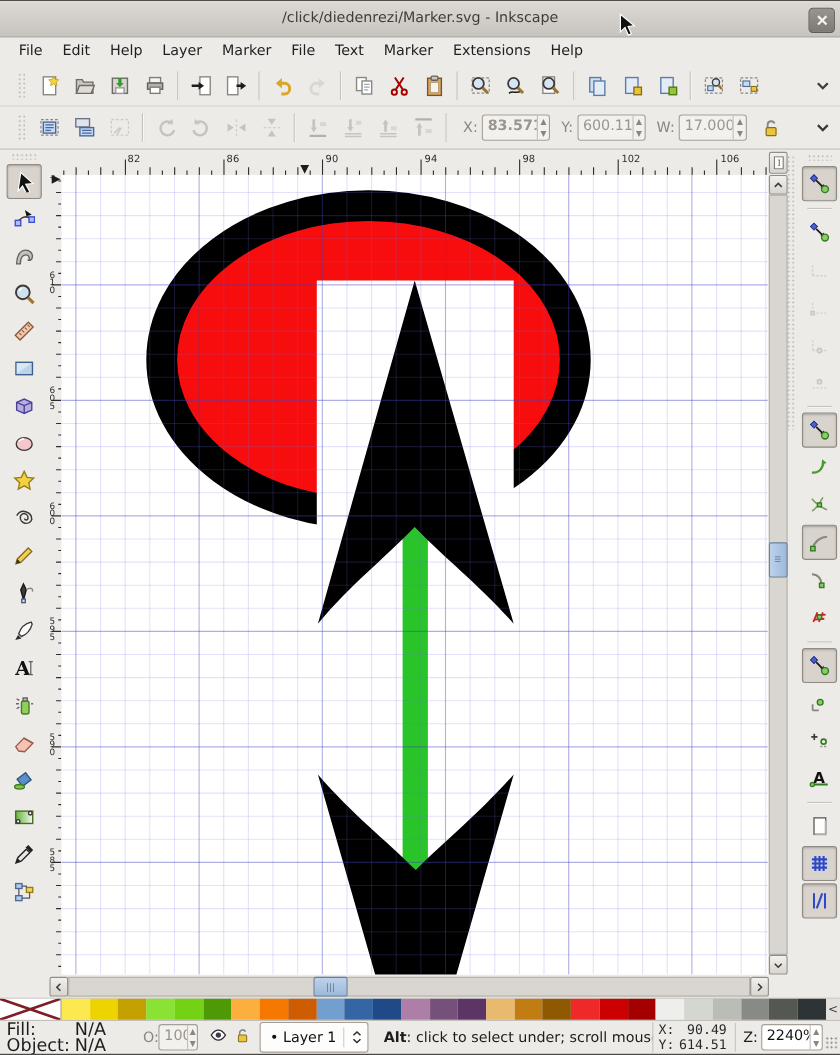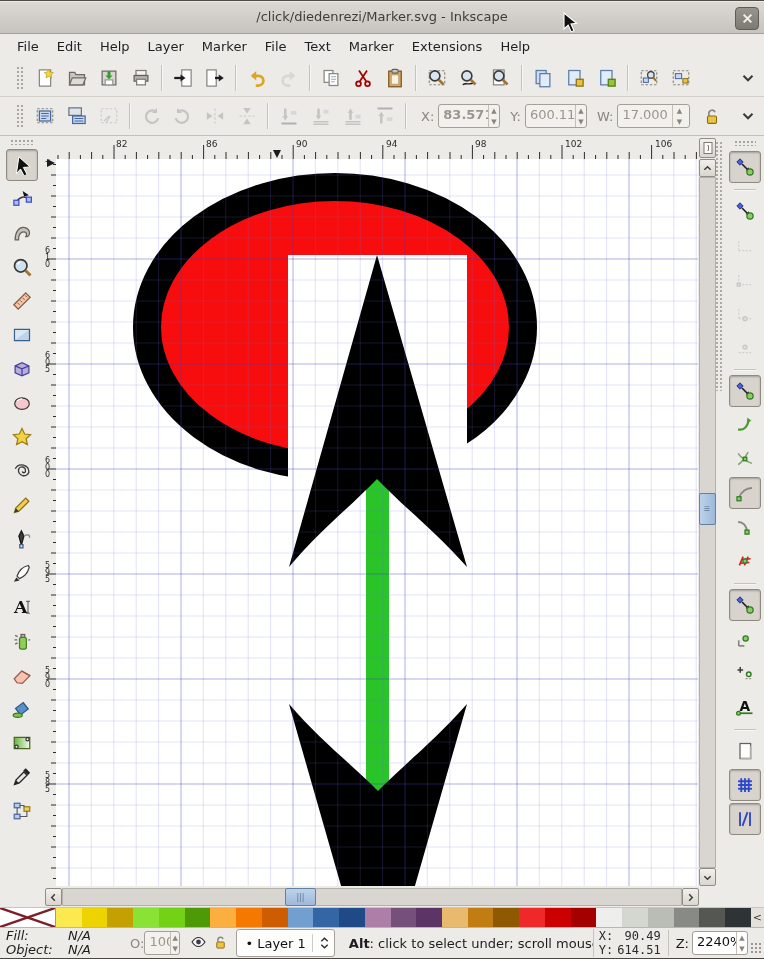--- a/index.html
+++ b/index.html
@@ -56,21 +56,21 @@
   #hscroll-trough{left:62px;top:887px;width:620px;height:18px;background:#d9d6d1;border:1px solid #b3afa9;box-sizing:border-box;}
   #hscroll-thumb{left:285px;top:887px;width:31px;height:18px;background:linear-gradient(#bdd2ea,#9db9da);border:1px solid #63809f;border-radius:2px;box-sizing:border-box;
     display:flex;align-items:center;justify-content:center;color:#5a7693;font-size:8px;}
   
   #palette{left:0;top:906px;width:764px;height:21px;display:flex;border-top:1px solid #c9c5c0;border-bottom:1px solid #b9b5b0;box-sizing:border-box;}
   .swatch{flex:1;}
   #swatch-none{flex:none;width:55px;position:relative;background:#fff;border-right:1px solid #999;}
   #palette-scroll{flex:none;width:13px;background:#e4e1dc;color:#3a3a3a;font-size:11px;display:flex;align-items:center;justify-content:center;}
   
   #statusbar{left:0;top:927px;width:764px;height:30px;display:flex;align-items:center;box-sizing:border-box;padding-left:6px;}
-  #fs-block{width:124px;flex:none;font-size:13px;line-height:14px;font-style:italic;}
+  #fs-block{width:124px;flex:none;font-size:16px;line-height:14px;}
   #fs-block .row{display:flex;}
   #fs-block .lab{width:62px;color:#1d1d1d;}
   #fs-block .val{color:#1d1d1d;}
   #opacity-wrap{display:flex;align-items:center;flex:none;}
   #layer-box{display:flex;align-items:center;background:#fdfdfc;border:1px solid #a59f97;border-radius:3px;height:26px;padding:0 4px 0 8px;margin:0 6px;flex:none;}
   #layer-box .nm{font-size:13px;color:#111;white-space:nowrap;}
   #layer-box .div{width:1px;height:18px;background:#ccc;margin:0 6px;}
   #status-msg{flex:1;font-size:13px;color:#1d1d1d;white-space:nowrap;overflow:hidden;padding-left:8px;}
   #xy-block{flex:none;width:66px;font-family:"DejaVu Sans Mono","Liberation Mono",monospace;font-size:12px;line-height:14px;border-left:1px solid #c6c2bc;padding-left:5px;}
   #xy-block .row{display:flex;justify-content:space-between;padding-right:4px;}
@@ -340,21 +340,21 @@
       </div>
       <span class="flabel">Y:</span>
       <div class="spin" style="width: 62px;">
         <div class="val">600.116</div>
         <div class="arrows">
           <div>▲</div>
           <div>▼</div>
         </div>
       </div>
       <span class="flabel">W:</span>
-      <div class="spin" style="width: 73px;">
+      <div class="spin" style="width: 62px;">
         <div class="val">17.000</div>
         <div class="arrows">
           <div>▲</div>
           <div>▼</div>
         </div>
       </div>
       <div class="btn small" style="margin: 0px 2px 0px 6px;">
         <svg viewBox="0 0 16 16">
           <path d="M5.2 8V5.6a2.9 2.9 0 0 1 5.6-.9" fill="none" stroke="#8a8680" stroke-width="1.5"></path>
           <rect x="4" y="8" width="8" height="6.5" rx="1" fill="#ecc53e" stroke="#8a6d1a"></rect>

